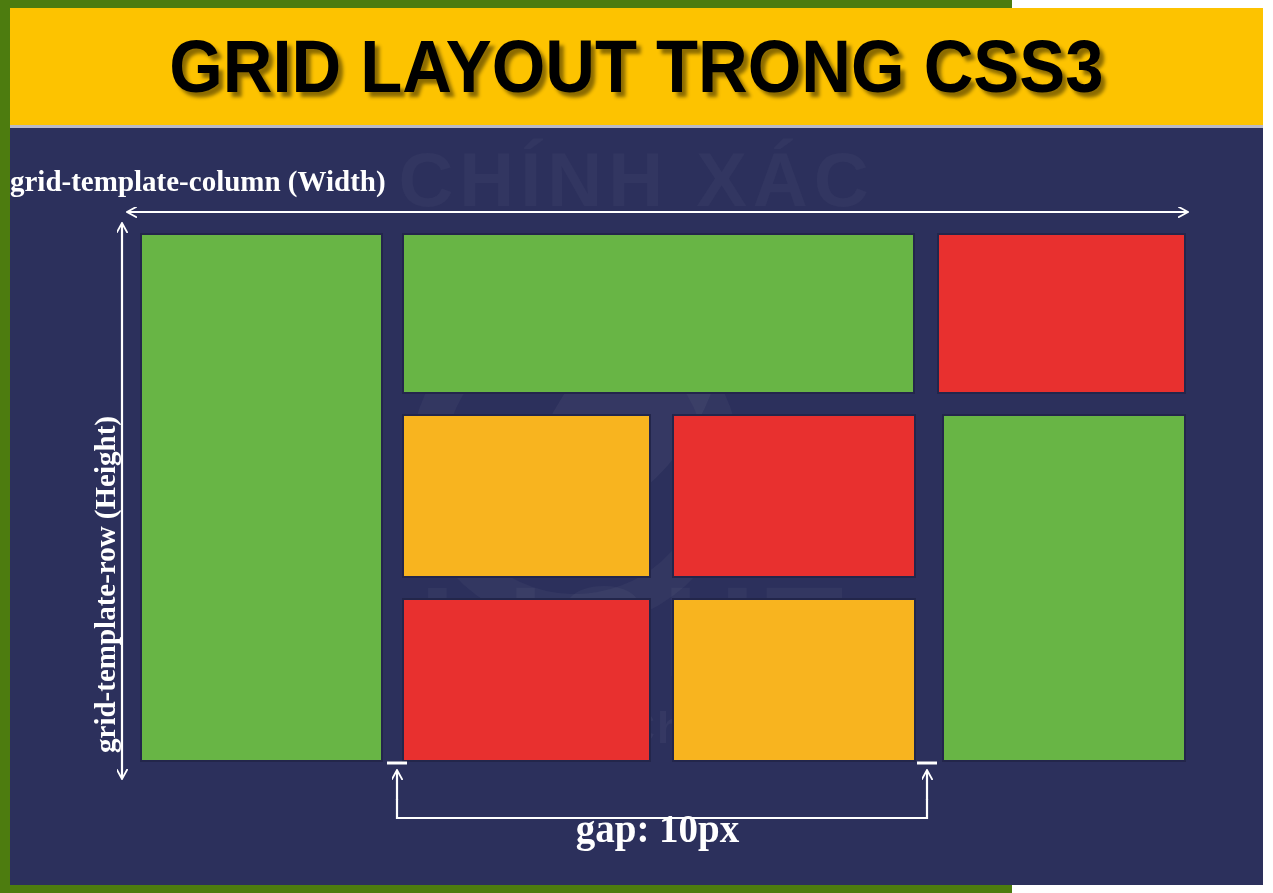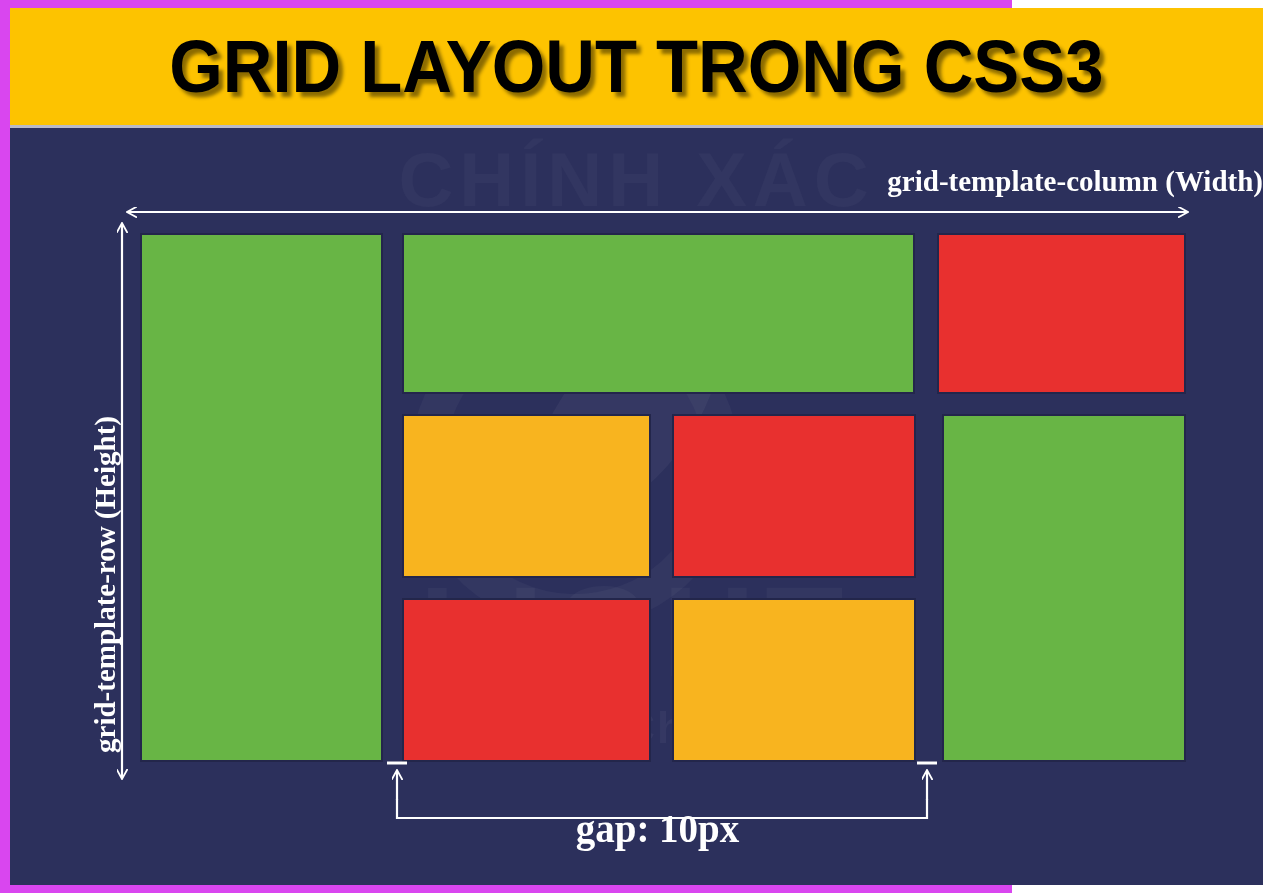--- a/index.html
+++ b/index.html
@@ -9,21 +9,21 @@
     height: 893px;
     background: #ffffff;
     font-family: "Liberation Serif", serif;
     overflow: hidden;
   }
 
   #page {
     position: relative;
     width: 1012px;
     height: 893px;
-    background: #d946ef;
+    background: #4d7c0f;
     padding-left: 38px;
   }
 
   
   #title-banner {
     position: absolute;
     left: 10px;
     top: 8px;
     width: 1253px;
     height: 117px;
@@ -140,21 +140,21 @@
     position: absolute;
     color: #ffffff;
     font-family: "Liberation Serif", serif;
     font-weight: bold;
     white-space: nowrap;
   }
   #label-col {
     left: 0px;
     top: 37px;
     width: 1253px;
-    text-align: right;
+    text-align: left;
     font-size: 29px;
   }
   #label-row {
     left: -215px;
     top: 440px;
     width: 620px;
     text-align: center;
     font-size: 29px;
     transform: rotate(-90deg);
     transform-origin: center;

